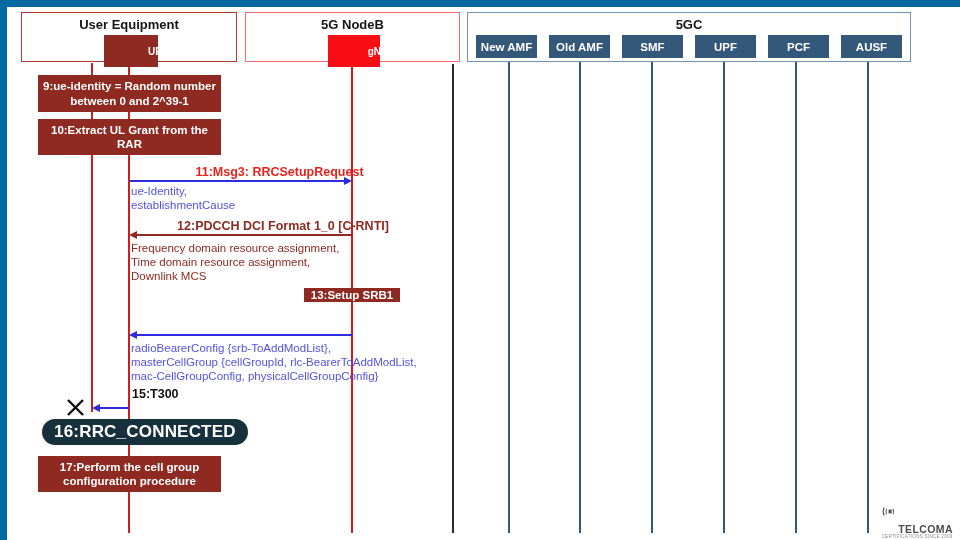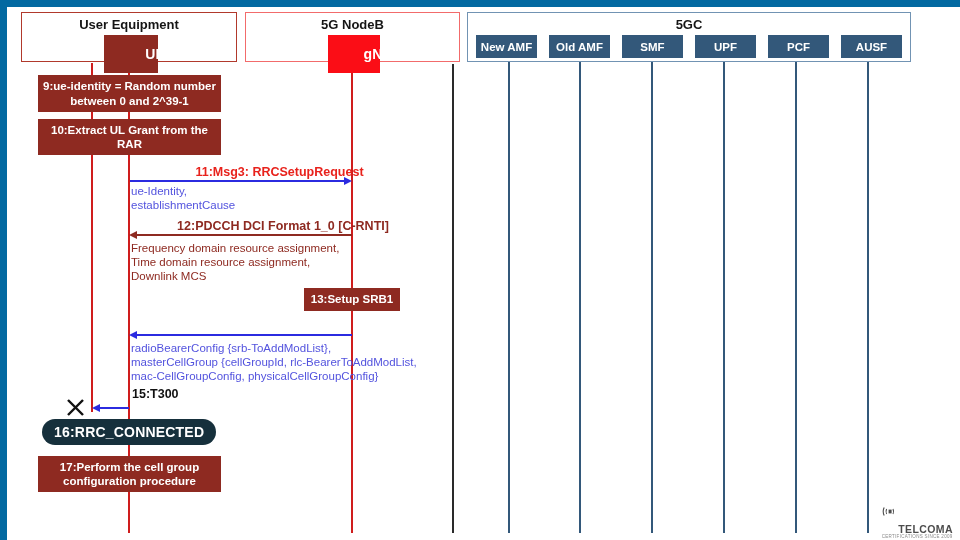--- a/index.html
+++ b/index.html
@@ -8,22 +8,22 @@
     border:7px solid #0369a1;overflow:hidden;
     font-family:"Liberation Sans",sans-serif;
   }
   
   .frame{position:absolute;top:5px;height:50px;background:#fff;box-sizing:border-box;}
   .frame-title{text-align:center;font-size:13px;font-weight:700;color:#151515;margin-top:4px;}
   .frame-ue{left:14px;width:216px;border:1.6px solid #b1392c;}
   .frame-gnb{left:238px;width:215px;border:1.6px solid #f26b6b;}
   .frame-gc{left:460px;width:444px;border:1.6px solid #7193b3;}
   .pbox{
-    position:absolute;top:22px;height:38px;display:flex;align-items:center;justify-content:center;
-    color:#ffffff;font-size:14px;font-weight:700;box-sizing:border-box;padding-left:48px;
+    position:absolute;top:22px;height:32px;display:flex;align-items:center;justify-content:center;
+    color:#ffffff;font-size:10px;font-weight:700;box-sizing:border-box;padding-left:48px;
   }
   .pbox-ue{left:82px;width:54px;background:#8e2a21;}
   .pbox-gnb{left:82px;width:52px;background:#fb0d16;}
   .gc-nodes{position:absolute;left:8px;right:8px;top:22px;display:flex;justify-content:space-between;}
   .gc-node{width:61px;height:23px;background:#33587a;color:#fff;font-size:11.5px;font-weight:700;
     display:flex;align-items:center;justify-content:center;}
   
   .lifeline{position:absolute;width:2px;}
   .ll-red{background:#cf1d1d;}
   .ll-black{background:#2a2a2a;}
@@ -45,21 +45,21 @@
   .head{position:absolute;width:0;height:0;border-top:4px solid transparent;border-bottom:4px solid transparent;}
   .head-right-blue{border-left:8px solid #2b2be0;}
   .head-left-blue{border-right:8px solid #2b2be0;}
   .head-left-darkred{border-right:8px solid #8e2a21;}
   .params{position:absolute;font-size:11.5px;font-weight:500;line-height:14px;}
   .params-blue{color:#5353de;}
   .params-darkred{color:#8e2a21;}
   
   .state-pill{
     position:absolute;background:#16303c;color:#fff;border-radius:13px;
-    font-size:14px;font-weight:700;letter-spacing:.2px;
+    font-size:17px;font-weight:700;letter-spacing:.2px;
     display:flex;align-items:center;justify-content:center;padding:13px 12px;height:25px;box-sizing:border-box;
   }
   
   .x-icon{position:absolute;}
   .footer{
     position:absolute;right:12px;bottom:6px;display:flex;flex-direction:column;align-items:center;color:#4c4c4c;
   }
   .brand-row{display:flex;align-items:center;gap:2px;}
   .brand{font-size:10.5px;font-weight:800;letter-spacing:.4px;color:#4c4c4c;margin-top:35px;}
   .tagline{font-size:4.5px;letter-spacing:.3px;color:#8a8a8a;margin-top:-1px;}
@@ -116,21 +116,21 @@
 
   <div class="msg-label lbl-darkred" style="left:122px;top:212px;width:230px;">12:PDCCH DCI Format 1_0 [C-RNTI]</div>
   <div class="msg-line line-darkred" style="left:130px;top:227px;width:215px;"></div>
   <div class="head head-left-darkred" style="left:122px;top:224px;"></div>
   <div class="params params-darkred" style="left:124px;top:234px;">
     <div>Frequency domain resource assignment,</div>
     <div>Time domain resource assignment,</div>
     <div>Downlink MCS</div>
   </div>
 
-  <div class="note" style="left:297px;top:281px;width:96px;height:23px;">13:Setup SRB1</div>
+  <div class="note" style="left:297px;top:281px;width:96px;height:14px;">13:Setup SRB1</div>
 
   <div class="msg-line line-blue" style="left:130px;top:327px;width:215px;"></div>
   <div class="head head-left-blue" style="left:122px;top:324px;"></div>
   <div class="params params-blue" style="left:124px;top:334px;">
     <div>radioBearerConfig {srb-ToAddModList},</div>
     <div>masterCellGroup {cellGroupId, rlc-BearerToAddModList,</div>
     <div>mac-CellGroupConfig, physicalCellGroupConfig}</div>
   </div>
 
   <div class="msg-label lbl-black" style="left:86px;top:380px;">15:T300</div>

